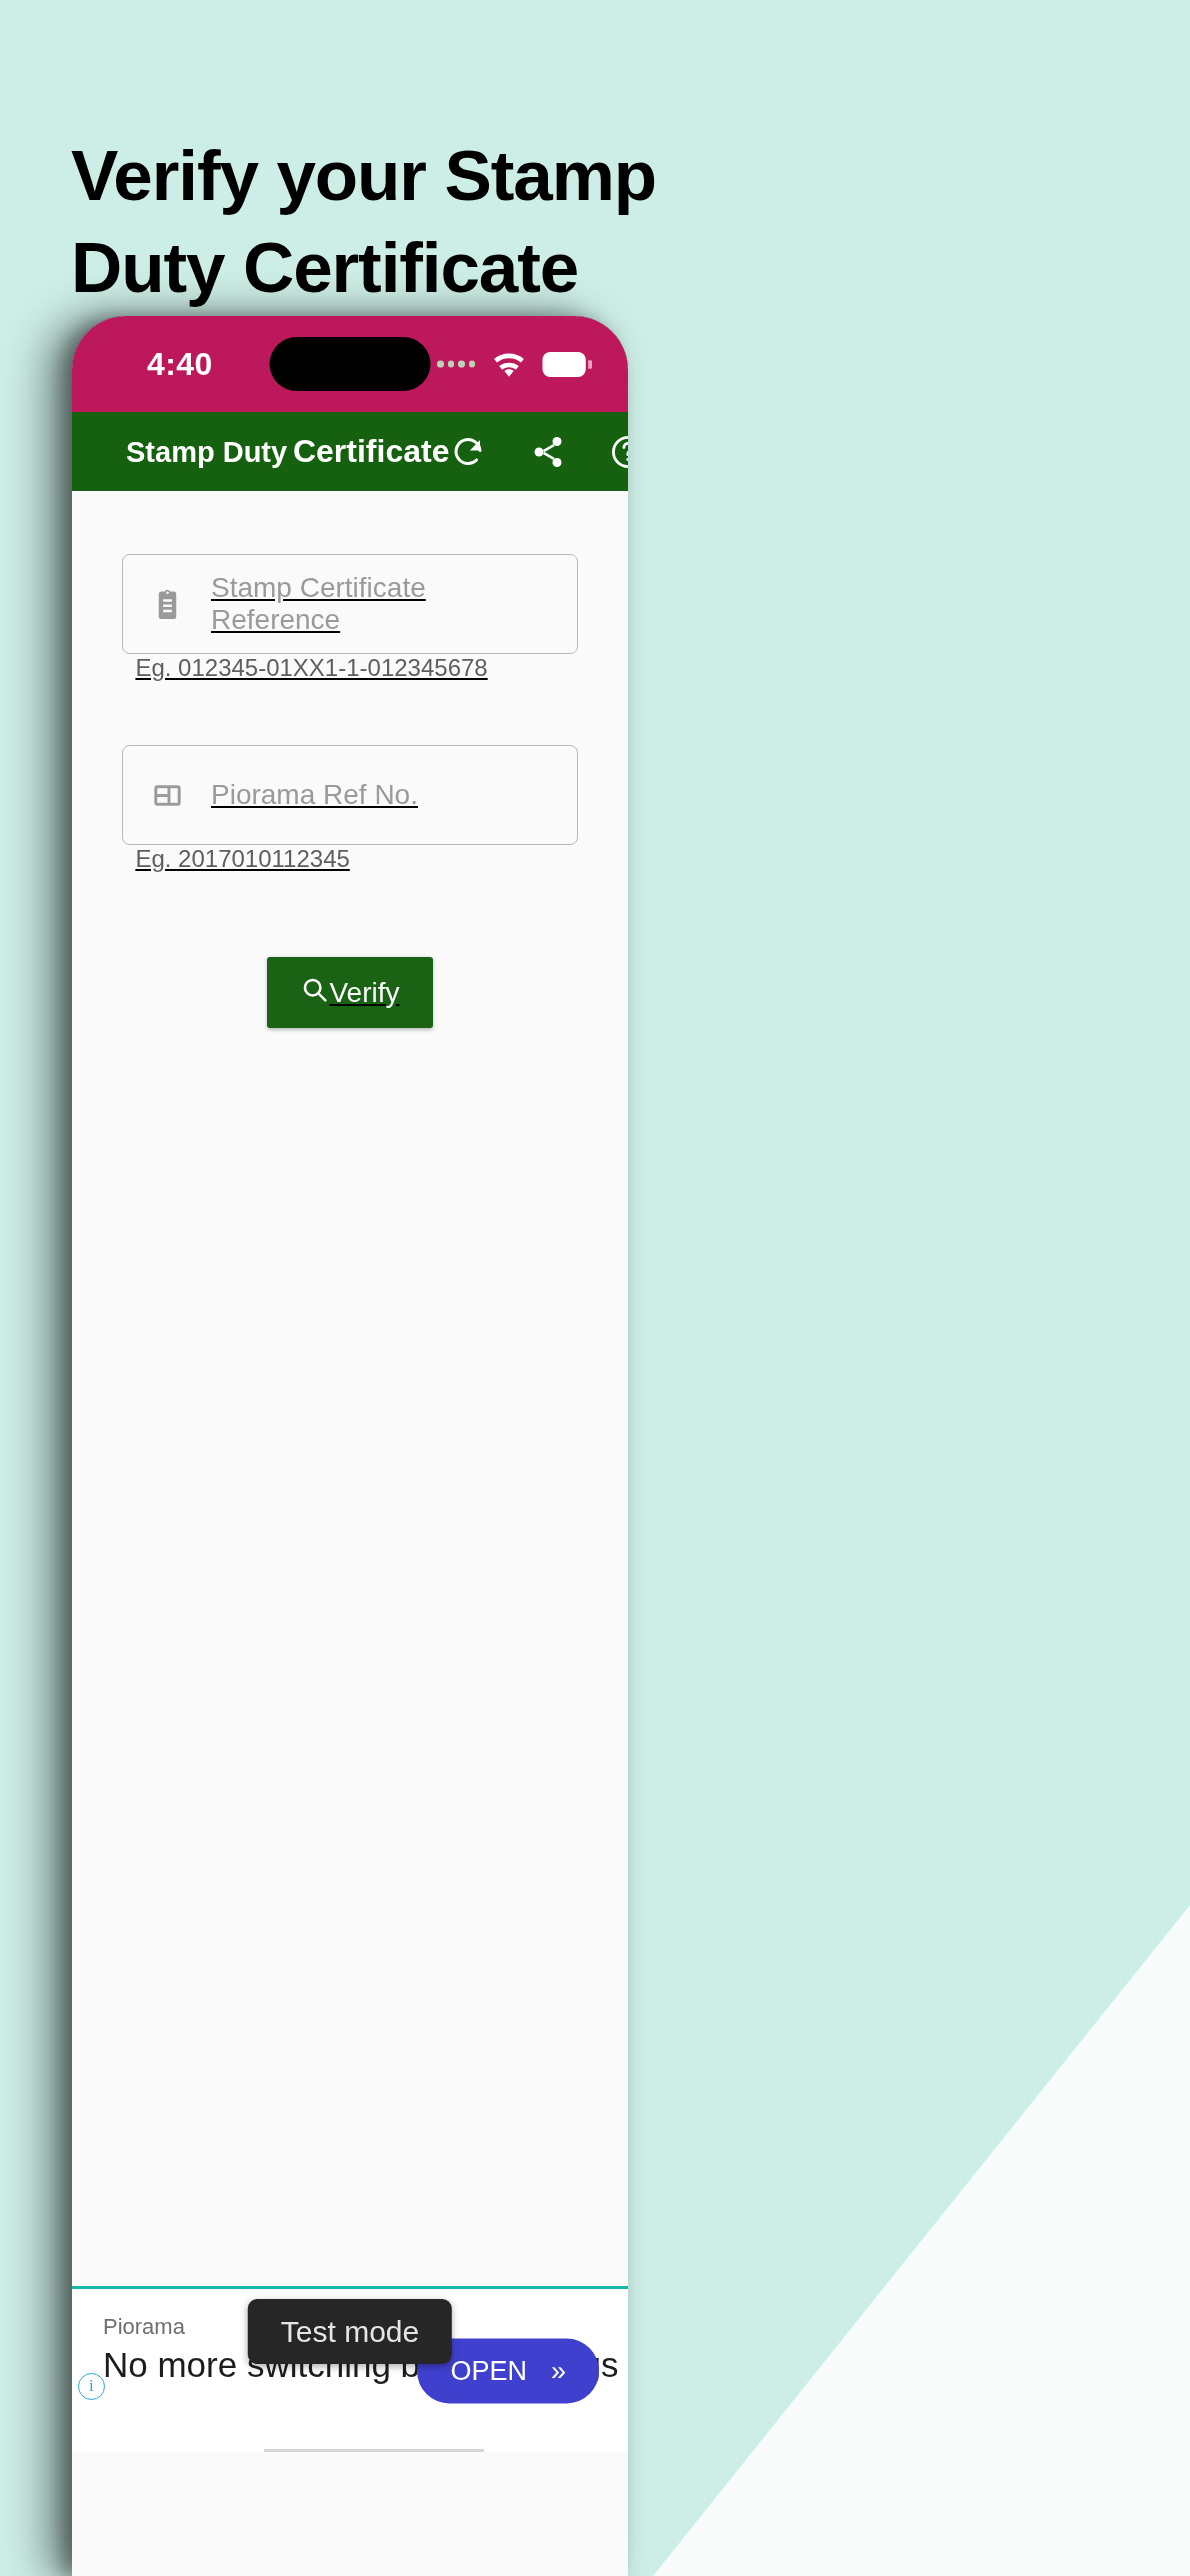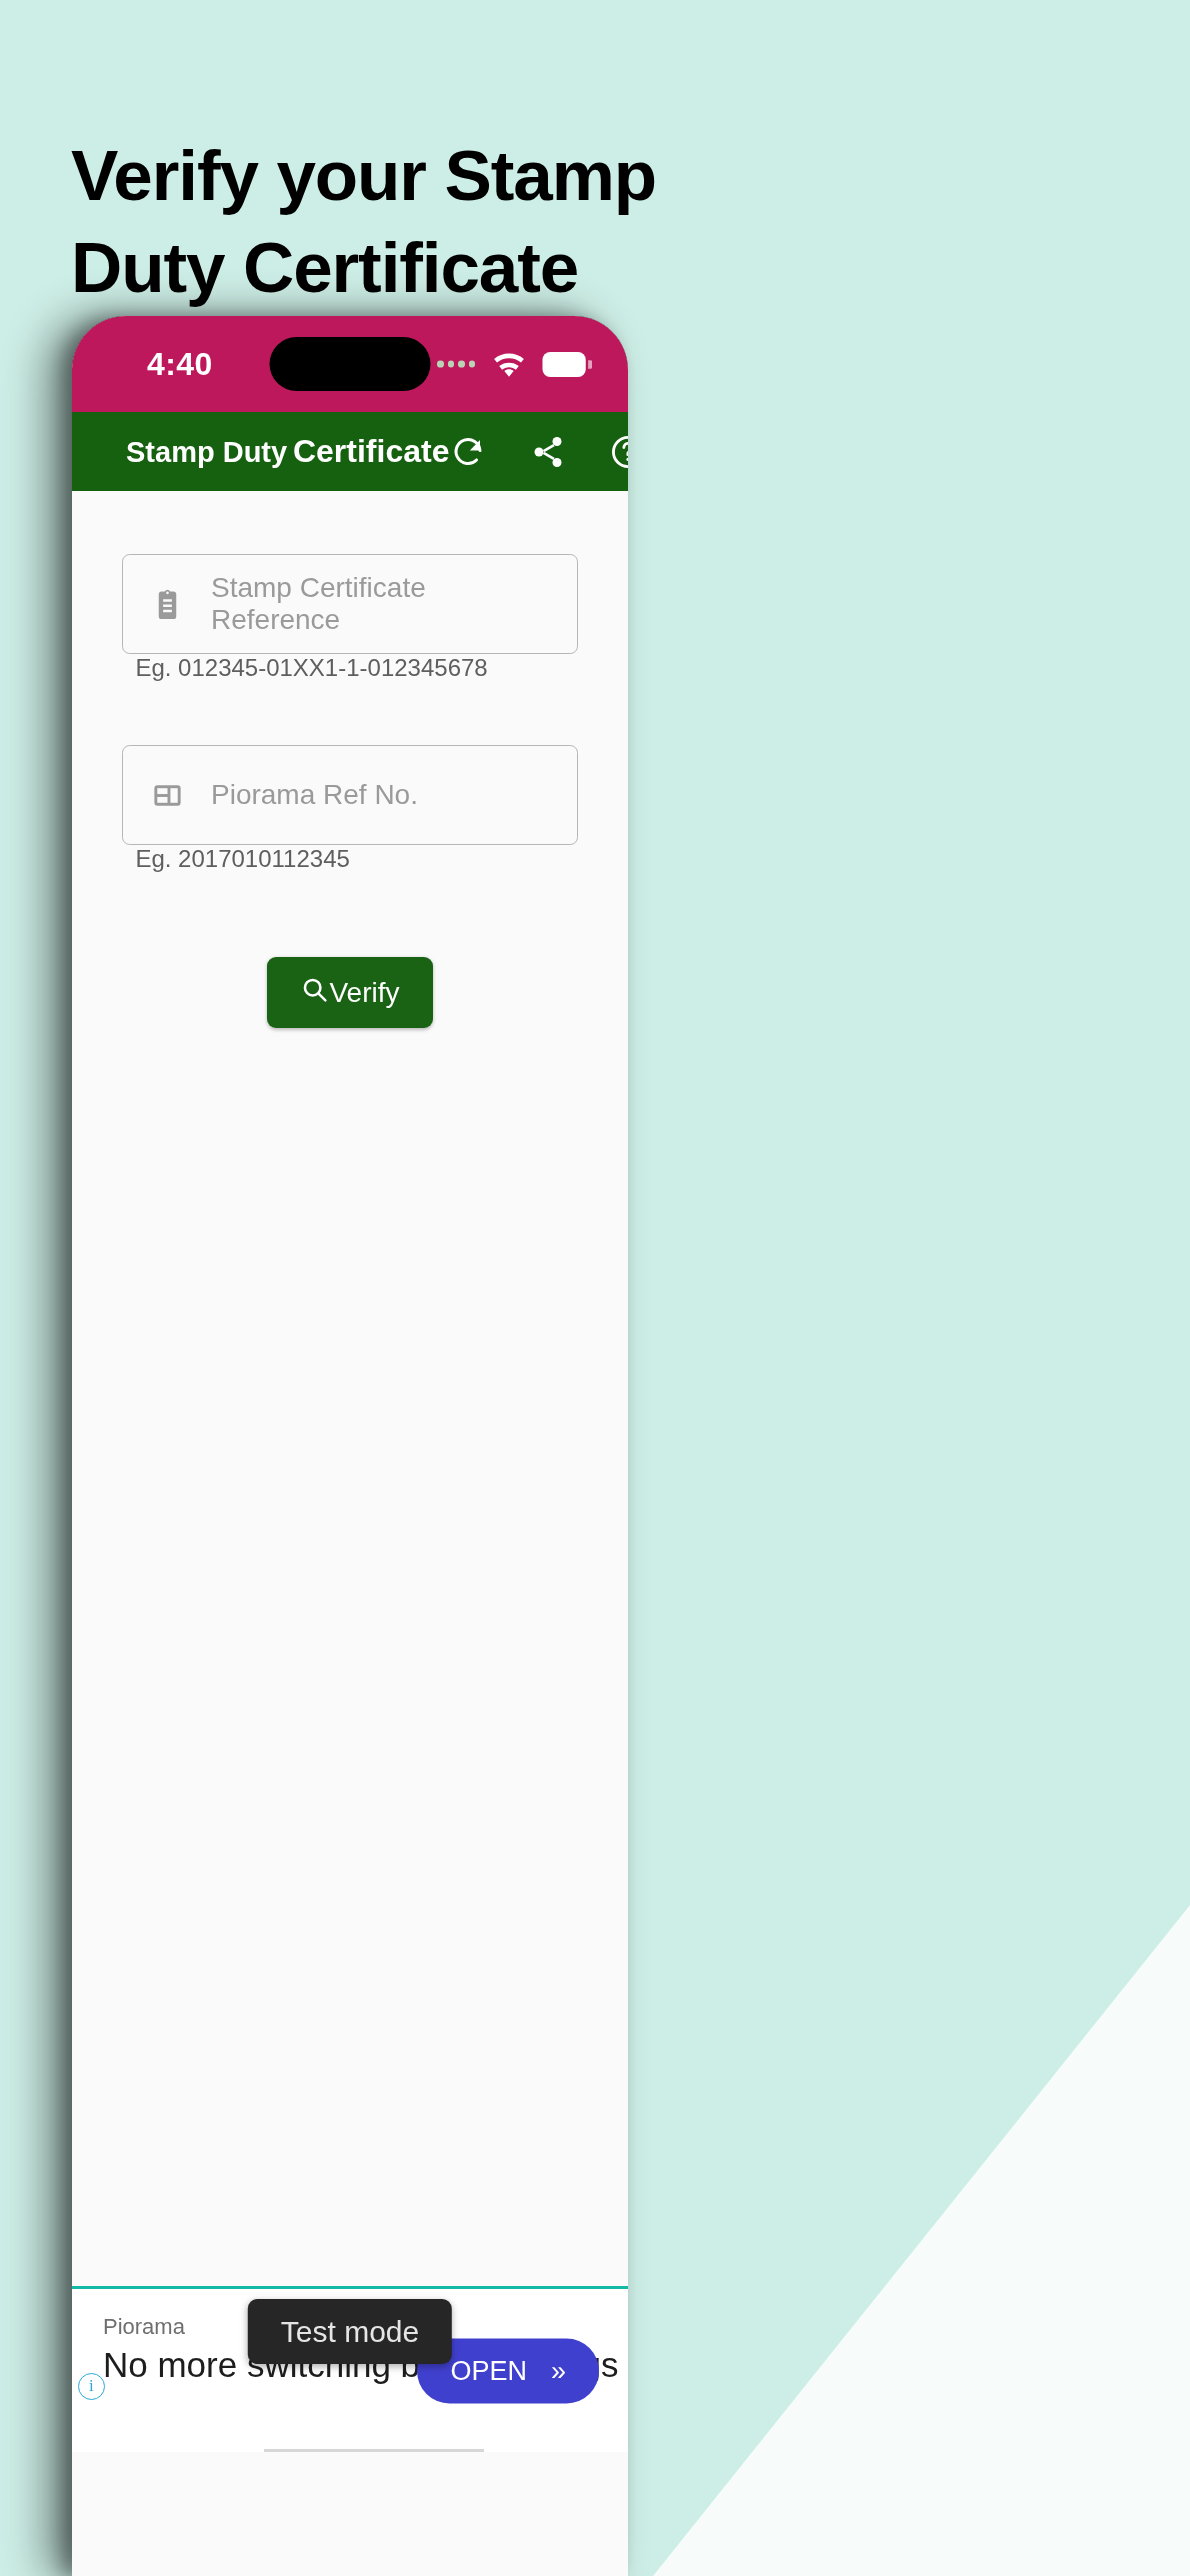--- a/index.html
+++ b/index.html
@@ -71,33 +71,33 @@
   .hamburger i{display:block;height:3.8px;background:#fff;border-radius:1.9px;}
   .appbar-title{
     margin-left:29px;color:#fff;font-size:29px;white-space:nowrap;
   }
   .appbar-title .thin{font-weight:700;}
   .appbar-title .bold{font-weight:700;font-size:32px;margin-left:5.8px;}
   .appbar-actions{margin-left:auto;display:flex;align-items:center;gap:42px;}
   .appbar-actions .ic{width:38px;height:38px;display:flex;align-items:center;justify-content:center;cursor:pointer;}
 
   
-  .content{background:#fafafa;height:1898px;position:relative;}
+  .content{background:#fafafa;height:1898px;position:relative;text-decoration:underline;}
   .field-wrap{margin:0 50px;}
   .field{
     margin-top:63px;height:100px;border:1.4px solid #b6b6b6;border-radius:7.7px;
     background:#fafafa;display:flex;align-items:center;padding:0 25px;box-sizing:border-box;
   }
   .field .fic{width:38px;height:38px;flex:0 0 38px;display:flex;align-items:center;justify-content:center;}
   .field .ph{margin-left:25px;color:#9a9a9a;font-size:28px;}
   .hint{margin-top:0;margin-left:13.4px;color:#5e5e5e;font-size:24px;}
 
   .verify-row{display:flex;justify-content:center;margin-top:84px;}
   .verify-btn{
-    background:#1a6314;color:#fff;border:none;border-radius:9px;
+    background:#1a6314;color:#fff;border:none;border-radius:3px;
     height:71px;padding:1px 33px;display:flex;align-items:center;
     font-size:28px;cursor:pointer;box-shadow:0 1.9px 3.8px rgba(0,0,0,.25);
   }
 
   
   .ad{
     position:absolute;left:0;right:0;bottom:0;height:163px;background:#fff;
     border-top:3px solid #14b8a6;
   }
   .ad-inner{position:relative;height:100%;padding:25px 0 0 31px;box-sizing:border-box;}

